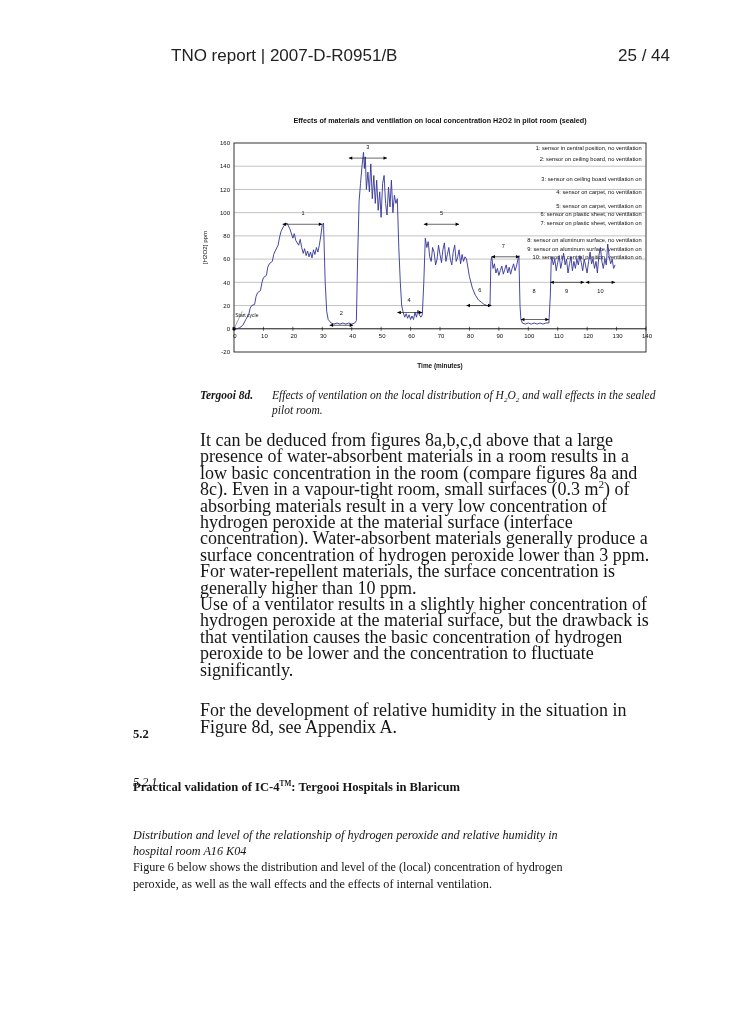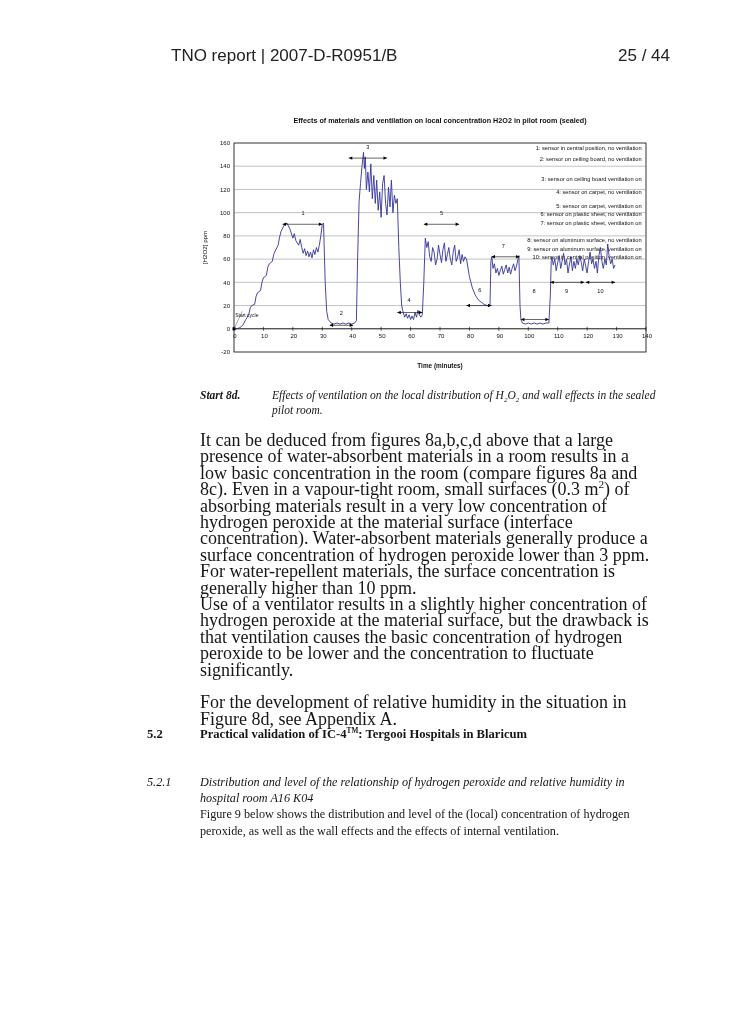--- a/index.html
+++ b/index.html
@@ -11,24 +11,24 @@
   .pagenum{font-weight:normal;}
   .company{font-style:italic;margin-top:4px;}
   .chart-wrap{position:absolute;left:194px;top:106px;width:462px;height:270px;text-align:center;}
   .chart-wrap svg text{font-family:"Liberation Sans",sans-serif;fill:#111;}
   .caption{position:absolute;left:200px;top:388px;width:462px;display:flex;
            font-size:11.5px;line-height:15px;font-style:italic;}
   .cap-label{font-weight:bold;width:72px;flex:0 0 72px;}
   .cap-body{flex:1;}
   .bodytext{position:absolute;left:200px;top:432px;width:459px;font-size:18px;line-height:16.4px;}
   .bodytext p{margin:0;}
-  .bodytext p.gap{margin-top:16px;}
+  .bodytext p.gap{margin-top:24px;}
   sup{font-size:0.62em;vertical-align:super;line-height:0;}
   sub{font-size:0.62em;vertical-align:sub;line-height:0;}
-  .sec{position:absolute;left:147px;display:flex;}
+  .sec{position:absolute;left:133px;display:flex;flex-direction:column;}
   .sec-52{top:727px;font-weight:bold;font-size:12.6px;}
   .sec-521{top:774px;font-size:12.2px;line-height:16.2px;}
   .sec-num{width:53px;flex:0 0 53px;}
   .sec-521 .sec-num{font-style:italic;}
   .sec-body{width:460px;}
   .subsec-title{font-style:italic;}
   .tm{font-size:0.58em;vertical-align:super;line-height:0;}
 </style>
 </head>
 <body>
@@ -148,36 +148,36 @@
         <polygon points="390.2,176.33333333333334 386.7,174.63333333333335 386.7,178.03333333333333" fill="#000"></polygon>
         <text x="372.54285714285714" y="186.78333333333333" text-anchor="middle" font-size="5.6">9</text>
         <line x1="391.6714285714286" x2="421.1" y1="176.33333333333334" y2="176.33333333333334" stroke="#000" stroke-width="0.6"></line>
         <polygon points="391.6714285714286,176.33333333333334 395.1714285714286,174.63333333333335 395.1714285714286,178.03333333333333" fill="#000"></polygon>
         <polygon points="421.1,176.33333333333334 417.6,174.63333333333335 417.6,178.03333333333333" fill="#000"></polygon>
         <text x="406.3857142857143" y="186.78333333333333" text-anchor="middle" font-size="5.6">10</text>
       </svg>
   </div>
 
   <div class="caption">
-    <span class="cap-label">Start 8d.</span>
+    <span class="cap-label">Tergooi 8d.</span>
     <span class="cap-body"><span>Effects of ventilation on the local distribution of H</span><sub>2</sub><span>O</span><sub>2</sub><span> and wall effects in the sealed pilot room.</span></span>
   </div>
 
   <div class="bodytext">
     <p><span>It can be deduced from figures 8a,b,c,d above that a large presence of water-absorbent materials in a room results in a low basic concentration in the room (compare figures 8a and 8c). Even in a vapour-tight room, small surfaces (0.3 m</span><sup>2</sup><span>) of absorbing materials result in a very low concentration of hydrogen peroxide at the material surface (interface concentration). Water-absorbent materials generally produce a surface concentration of hydrogen peroxide lower than 3 ppm. For water-repellent materials, the surface concentration is generally higher than 10 ppm.</span></p>
     <p>Use of a ventilator results in a slightly higher concentration of hydrogen peroxide at the material surface, but the drawback is that ventilation causes the basic concentration of hydrogen peroxide to be lower and the concentration to fluctuate significantly.</p>
     <p class="gap">For the development of relative humidity in the situation in Figure 8d, see Appendix A.</p>
   </div>
 
   <div class="sec sec-52">
     <span class="sec-num">5.2</span>
     <span class="sec-body"><span>Practical validation of IC-4</span><span class="tm">TM</span><span>: Tergooi Hospitals in Blaricum</span></span>
   </div>
 
   <div class="sec sec-521">
     <span class="sec-num">5.2.1</span>
     <span class="sec-body">
       <span class="subsec-title">Distribution and level of the relationship of hydrogen peroxide and relative humidity in hospital room A16 K04</span>
-      <span><br><span>Figure 9 below shows the distribution and level of the (local) concentration of hydrogen peroxide, as well as the wall effects and the effects of internal ventilation.</span></span>
+      <span><br><span>Figure 6 below shows the distribution and level of the (local) concentration of hydrogen peroxide, as well as the wall effects and the effects of internal ventilation.</span></span>
     </span>
   </div>
 
 </div>
 
 </body></html>

